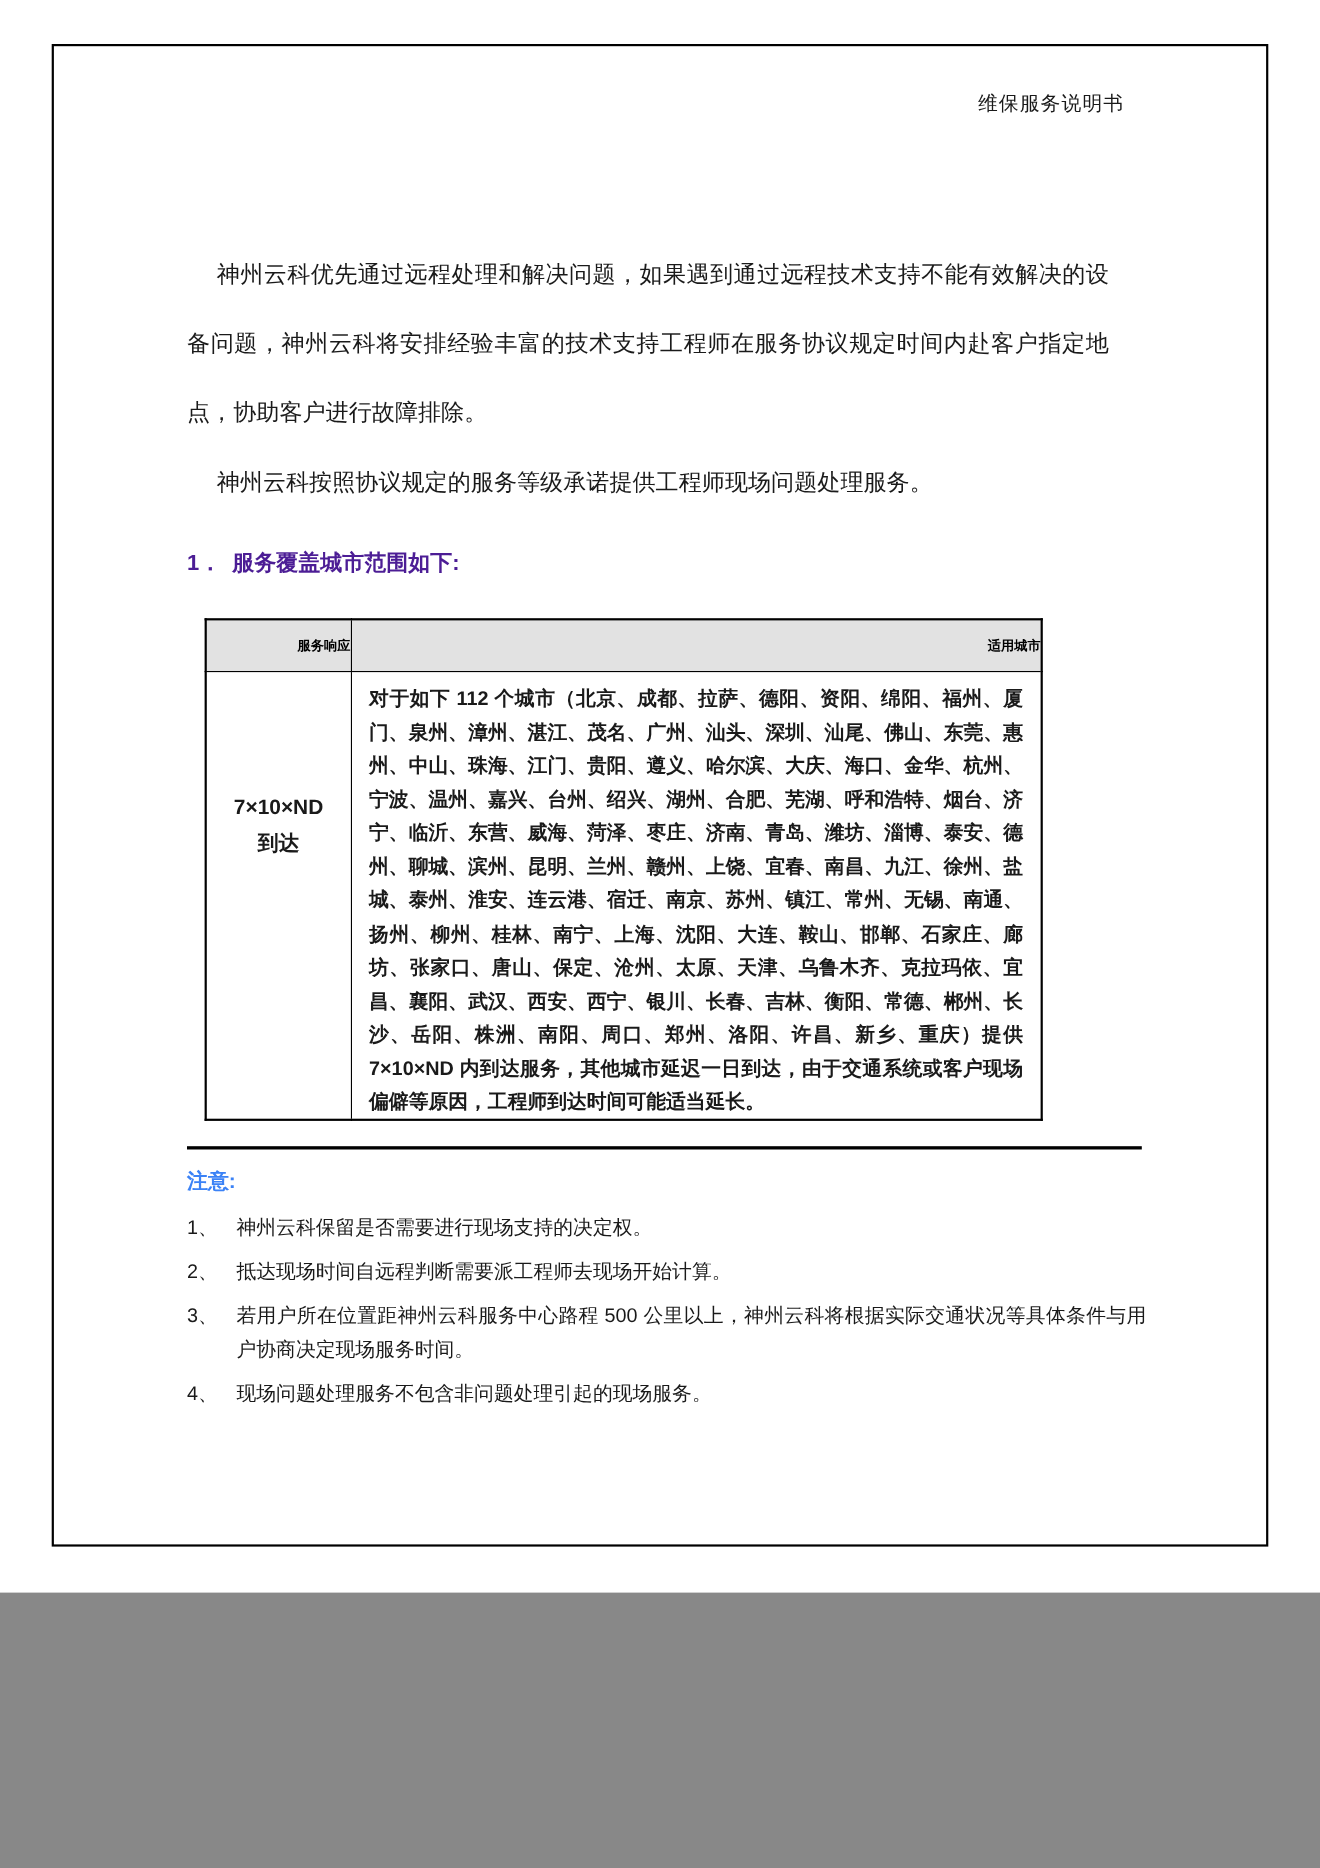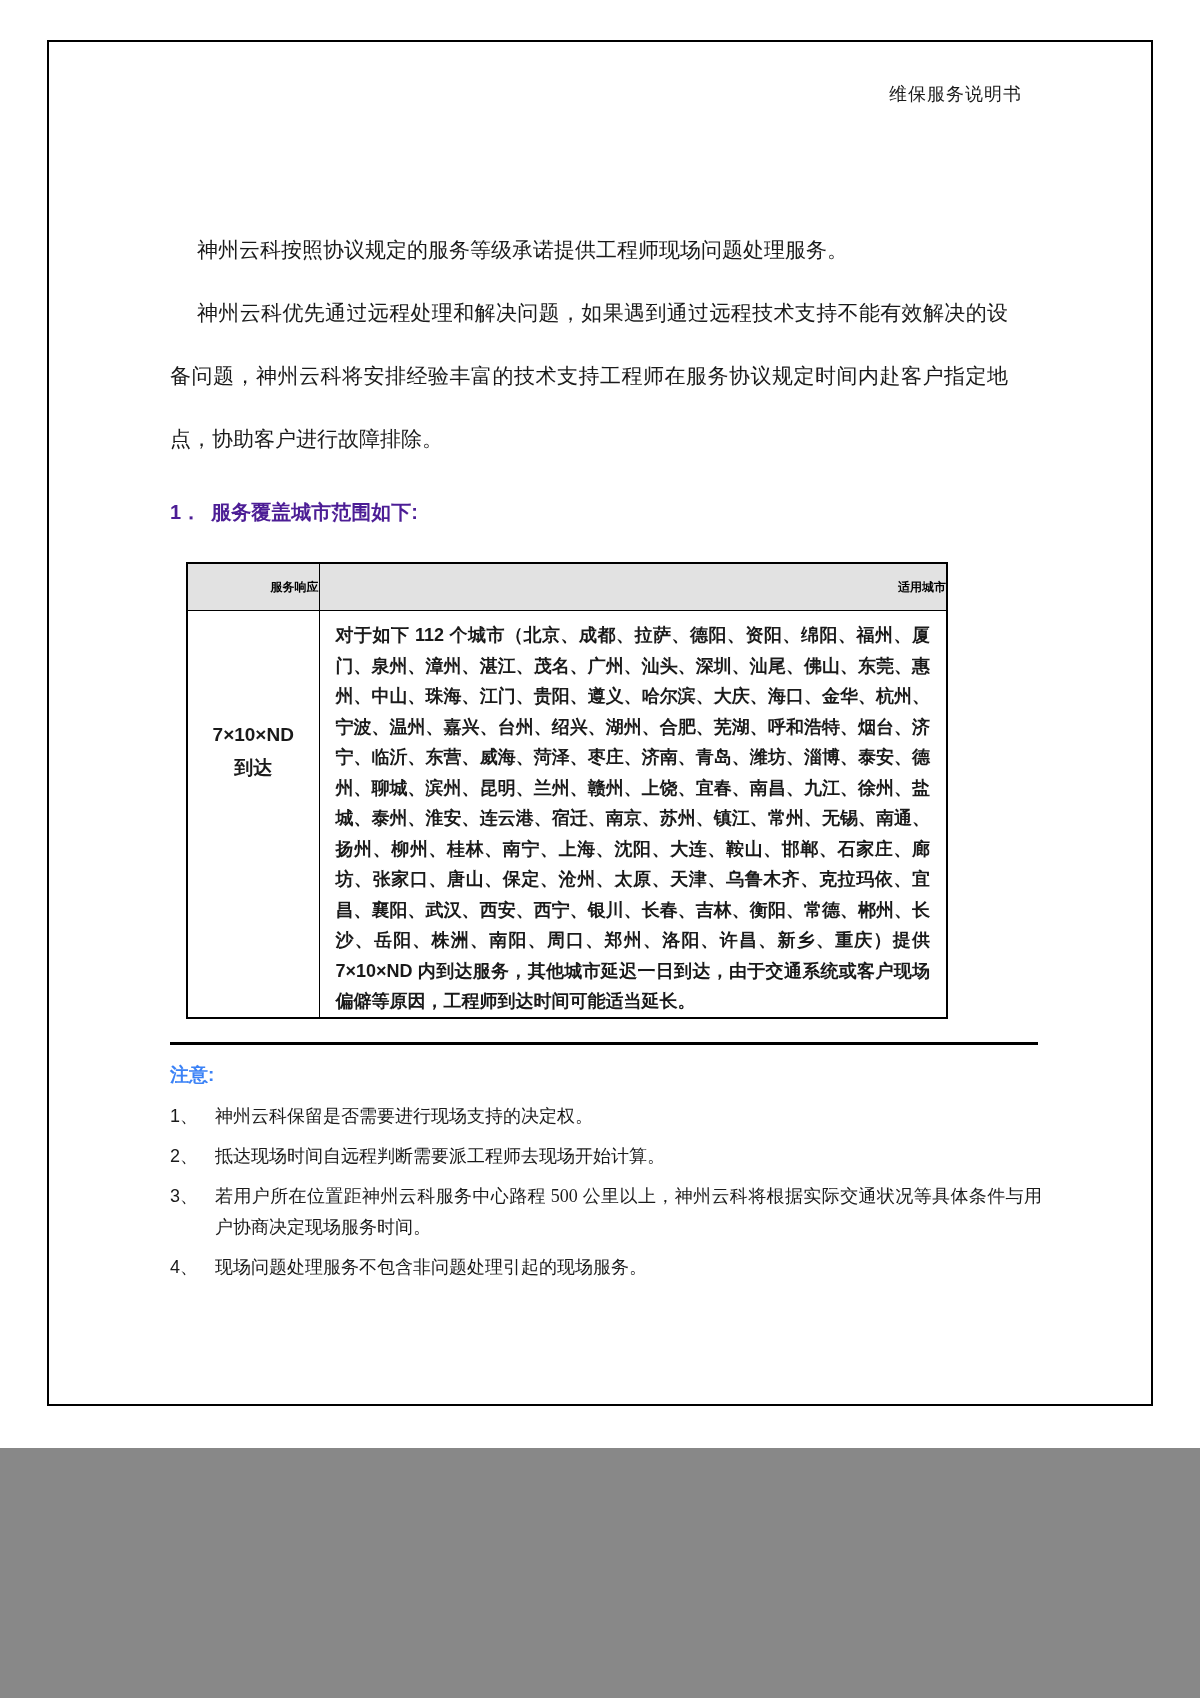--- a/index.html
+++ b/index.html
@@ -121,21 +121,20 @@
     font-size:18px;
     line-height:31px;
     color:#1a1a1a;
   }
   .note-item .note-num{
     flex:0 0 45px;
   }
   .note-item .note-text{
     flex:1;
     text-align:justify;
-    font-family:Liberation Serif, serif;
   }
   .footer{
     position:absolute;
     left:0;top:1482px;
     width:100%;
     text-align:right;
     font-family:"Liberation Serif", serif;
     font-size:18px;line-height:24px;
     color:#1a1a1a;
   }
@@ -146,22 +145,22 @@
 <body>
 
 <div class="page">
 
   <div class="frame"></div>
 
   <div class="header">维保服务说明书</div>
 
 
   <div class="body-text">
+    <p>神州云科优先通过远程处理和解决问题，如果遇到通过远程技术支持不能有效解决的设备问题，神州云科将安排经验丰富的技术支持工程师在服务协议规定时间内赴客户指定地点，协助客户进行故障排除。</p>
     <p>神州云科按照协议规定的服务等级承诺提供工程师现场问题处理服务。</p>
-    <p>神州云科优先通过远程处理和解决问题，如果遇到通过远程技术支持不能有效解决的设备问题，神州云科将安排经验丰富的技术支持工程师在服务协议规定时间内赴客户指定地点，协助客户进行故障排除。</p>
   </div>
 
   <div class="list-heading">
     <span class="num">1．</span><span>服务覆盖城市范围如下:</span>
   </div>
 
   <table class="city-table">
     <colgroup>
       <col class="col-response">
       <col>

